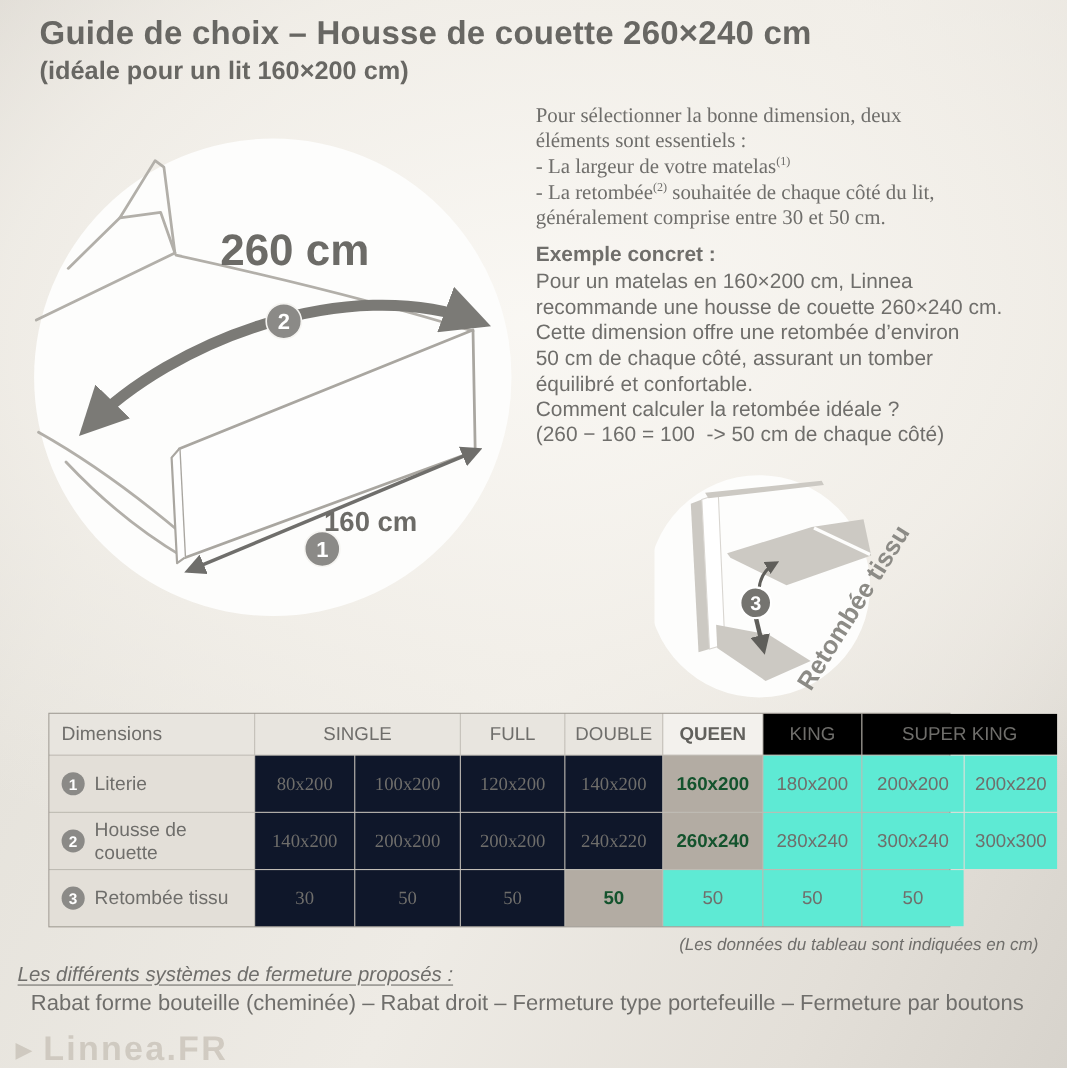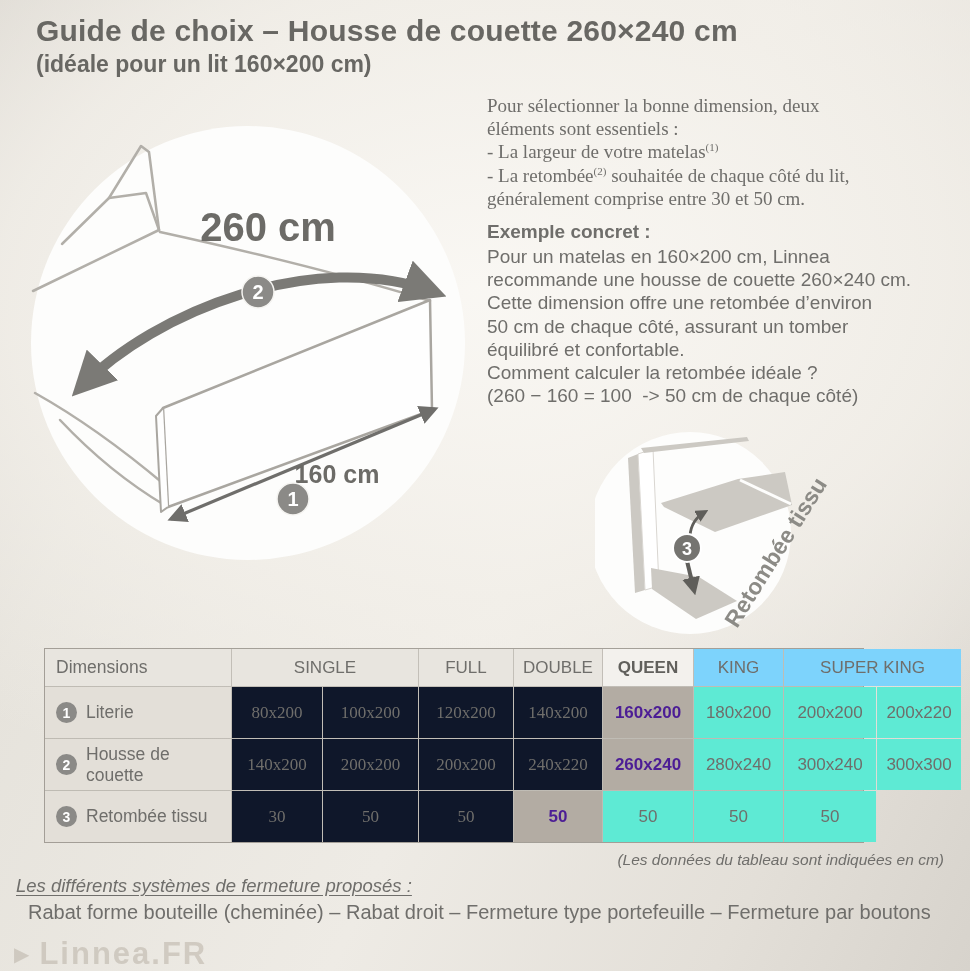--- a/index.html
+++ b/index.html
@@ -31,26 +31,26 @@
     display:grid;
     grid-template-columns:186px 90px 95px 94px 88px 90px 89px 92px 84px;
     grid-template-rows:37px 51px 51px 51px;
     gap:1px;
     background:rgba(140,135,127,.45);
     border:1px solid rgba(140,135,127,.55);
   }
   .cell { display:flex; align-items:center; justify-content:center; font-size:17px; color:#6f6e6b; }
   .lcell { justify-content:flex-start; padding-left:11px; gap:9px; font-size:17.5px; }
   .hc   { background:#e8e5df; }
-  .hc-r { background:#7dd3fc; }
+  .hc-r { background:#000000; }
   .hq   { background:#f3f1ed; font-weight:bold; color:#61605c; }
   .dl   { background:#e3dfd8; }
   .d1   { background:#0f172a;font-family:Liberation Serif, serif; }
   .d2   { background:#5eead4;text-align:center; }
-  .dq   { background:#b3aca3; color:#4c1d95; font-weight:bold; }
+  .dq   { background:#b3aca3; color:#14532d; font-weight:bold; }
   .sp2  { grid-column:span 2; }
   .num-badge {
     width:21px; height:21px; border-radius:50%; background:#8b8a87; color:#fff;
     font-size:14px; font-weight:bold; display:flex; align-items:center; justify-content:center; flex:0 0 auto;
   }
 
   .table-caption { right:26px; top:851px; font-size:15.5px; font-style:italic; color:#6f6e6b;margin-left:12px; }
   .closures-heading { left:16px; top:875px; font-size:18.5px; text-decoration:underline; text-underline-offset:3px;font-style:italic; }
   .closures-list { left:28px; top:901px; width:922px; font-size:20px; }
 

